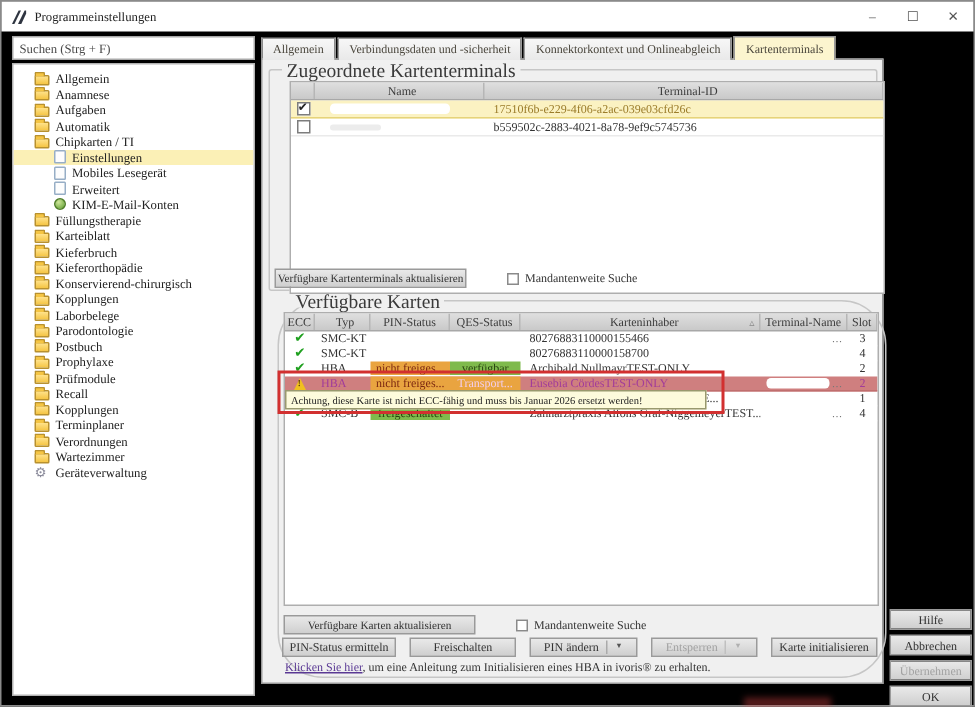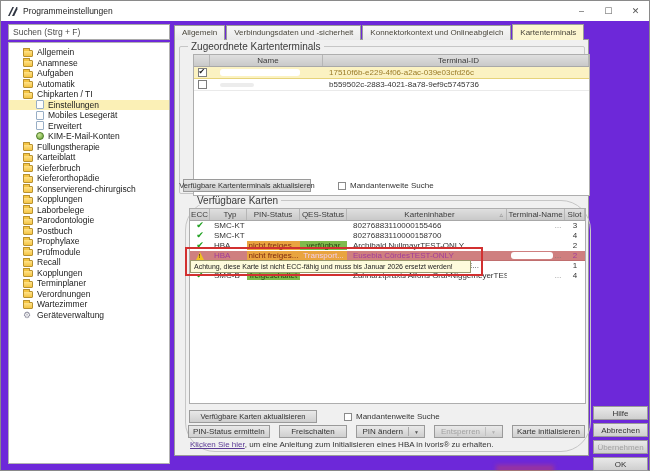--- a/index.html
+++ b/index.html
@@ -1,19 +1,19 @@
 <!DOCTYPE html>
 <html><head>
 <meta charset="utf-8">
 <style>
   * { margin:0; padding:0; box-sizing:border-box; }
   html,body { width:650px; height:471px; overflow:hidden; background:#cfcfcf; }
   .window { position:absolute; left:0; top:0; width:650px; height:471px;
-    background:#6d28d9; border:1px solid #8a8a8a;
-    font-family:Liberation Sans, sans-serif; font-size:8px; color:#333; }
+    background:#000000; border:1px solid #8a8a8a;
+    font-family:Liberation Serif, serif; font-size:8px; color:#333; }
 
   
   .titlebar { position:absolute; left:0; top:0; right:0; height:20px; background:#fff;
     display:flex; align-items:center; padding-left:6px; }
   .app-icon { width:11px; height:11px; margin-right:5px; display:inline-flex; }
   .title { font-size:8.5px; color:#222; }
   .win-controls { margin-left:auto; display:flex; height:100%; }
   .win-btn { width:27px; display:flex; align-items:center; justify-content:center;
     color:#555; font-size:9px; cursor:default; }
 
@@ -45,21 +45,21 @@
     color:#4a463c; white-space:nowrap; cursor:default; }
   .tab.active { background:#fcf5cf; height:16px; margin-top:-1px; padding-top:3px; }
   .tab-panel { position:absolute; left:173px; top:38px; width:415px; height:417px;
     border:1px solid #9a9a9a; background:#f0f0f0; }
 
   
   .fieldset { position:absolute; border:1px solid #c6c6c6; border-radius:2px; }
   .fs1 { left:4px; top:6px; width:406px; height:148px; }
   .fs2 { left:10px; top:160px; width:406px; height:252px;border-radius:30px; }
   .legend { position:absolute; top:-5px; left:8px; background:#f0f0f0; padding:0 3px;
-    font-size:10px; line-height:9px; color:#3a3a3a; white-space:nowrap; }
+    font-size:13px; line-height:9px; color:#3a3a3a; white-space:nowrap; }
 
   
   .table { position:absolute; background:#fff; border:1px solid #aeaeae; overflow:hidden; }
   .t1 { left:13px; top:7px; width:397px; height:142px; }
   .t2 { left:3px; top:7px; width:397px; height:196px; }
   .thead { display:flex; height:12px; background:linear-gradient(#dfdfdf,#c9c9c9);
     border-bottom:1px solid #a8a8a8; }
   .th { display:flex; align-items:center; justify-content:center; font-size:8px;
     color:#3c3c3c; border-right:1px solid #b6b6b6; height:100%; position:relative;
     white-space:nowrap; overflow:hidden; }

